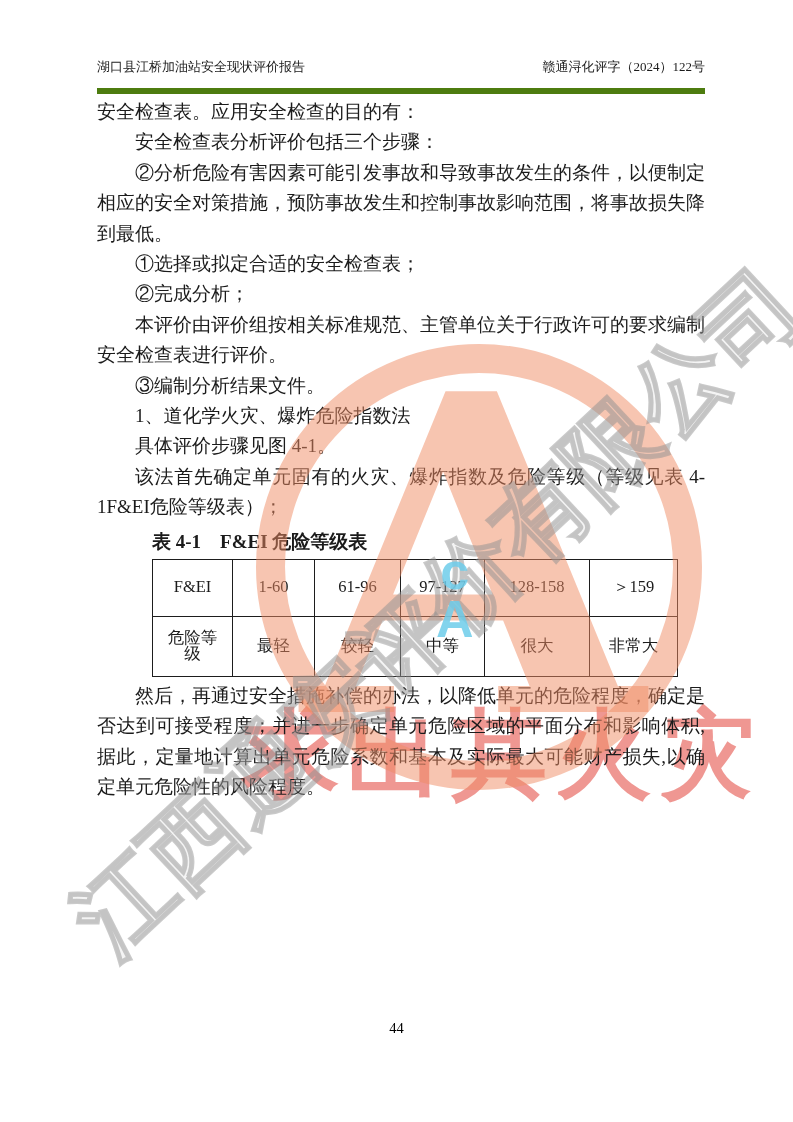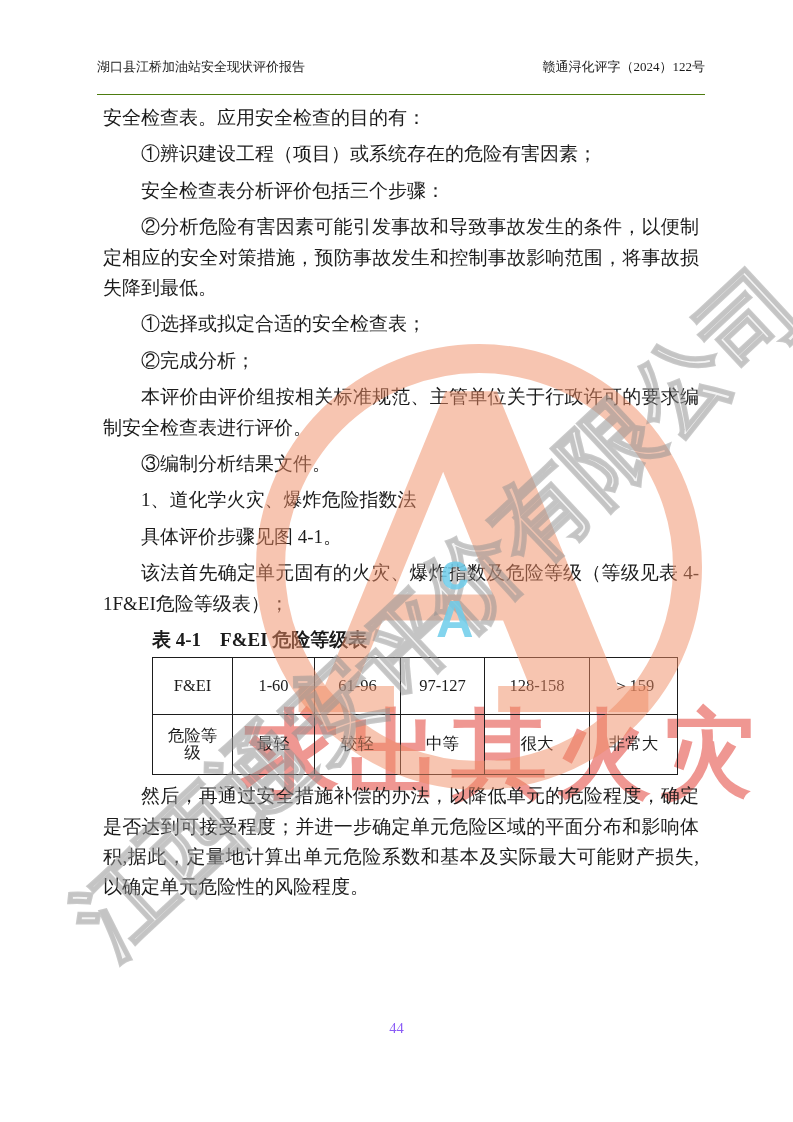--- a/index.html
+++ b/index.html
@@ -5,48 +5,48 @@
   html,body{margin:0;padding:0;background:#e8e8e8;}
   .page{
     position:relative;width:793px;height:1122px;background:#ffffff;
     margin:0 auto;overflow:hidden;
     font-family:"Liberation Serif","DejaVu Serif",serif;color:#1b1b1b;
   }
   
   .header{
     position:absolute;left:97px;top:58px;width:608px;
     display:flex;justify-content:space-between;align-items:flex-end;
-    font-size:13px;line-height:18px;padding-bottom:18px;
-    border-bottom:1px solid #4d7c0f;
+    font-size:13px;line-height:18px;padding-bottom:12px;
+    border-bottom:6px solid #4d7c0f;
     text-align:right;
   }
   .header .h-right{font-weight:normal;}
   
   .content{
     position:absolute;left:97px;top:97px;width:608px;
     font-size:19px;line-height:30.4px;text-align:justify;
     z-index:2;
   }
-  .para{margin:6px;}
+  .para{margin:0;}
   .para.ind{text-indent:2em;}
   
   .tablewrap{width:525px;margin:4px 0 4px 55px;}
   .tcaption{
     font-weight:bold;text-align:left;font-size:19px;line-height:30px;
     text-indent:0;margin:0 0 2px 0;
   }
   table.fei{border-collapse:collapse;table-layout:fixed;width:525px;}
   table.fei td{
     border:1.6px solid #1d1d1d;height:30px;text-align:center;
     font-size:16.5px;line-height:1;padding:13px;vertical-align:middle;
   }
   
   .pagenum{
     position:absolute;left:0;top:1020px;width:793px;text-align:center;
-    font-size:14.5px;color:#8b5cf6;z-index:2;
+    font-size:14.5px;color:#000000;z-index:2;
   }
   
   .wm{position:absolute;pointer-events:none;user-select:none;}
   .wm-red{
     left:243px;top:706px;z-index:1;
     font-family:"Liberation Sans","DejaVu Sans",sans-serif;
     font-size:96px;font-weight:bold;letter-spacing:8px;line-height:1;
     color:var(--red,#DE281E);opacity:0.48;white-space:nowrap;
   }
   .wm-ring{
@@ -81,21 +81,20 @@
   <div class="header">
     <span class="h-left">湖口县江桥加油站安全现状评价报告</span>
     <span class="h-right">赣通浔化评字（2024）122号</span>
   </div>
 
   <div class="wm wm-red">求出其火灾</div>
 
   <div class="content">
     <div>
         <p class="para">安全检查表。应用安全检查的目的有：</p>
-        <p class="para ind">①辨识建设工程（项目）或系统存在的危险有害因素；</p>
         <p class="para ind">安全检查表分析评价包括三个步骤：</p>
         <p class="para ind">②分析危险有害因素可能引发事故和导致事故发生的条件，以便制定相应的安全对策措施，预防事故发生和控制事故影响范围，将事故损失降到最低。</p>
         <p class="para ind">①选择或拟定合适的安全检查表；</p>
         <p class="para ind">②完成分析；</p>
         <p class="para ind">本评价由评价组按相关标准规范、主管单位关于行政许可的要求编制安全检查表进行评价。</p>
         <p class="para ind">③编制分析结果文件。</p>
         <p class="para ind">1、道化学火灾、爆炸危险指数法</p>
         <p class="para ind">具体评价步骤见图 4-1。</p>
         <p class="para ind">该法首先确定单元固有的火灾、爆炸指数及危险等级（等级见表 4-1F&amp;EI危险等级表）；</p>
       </div>

